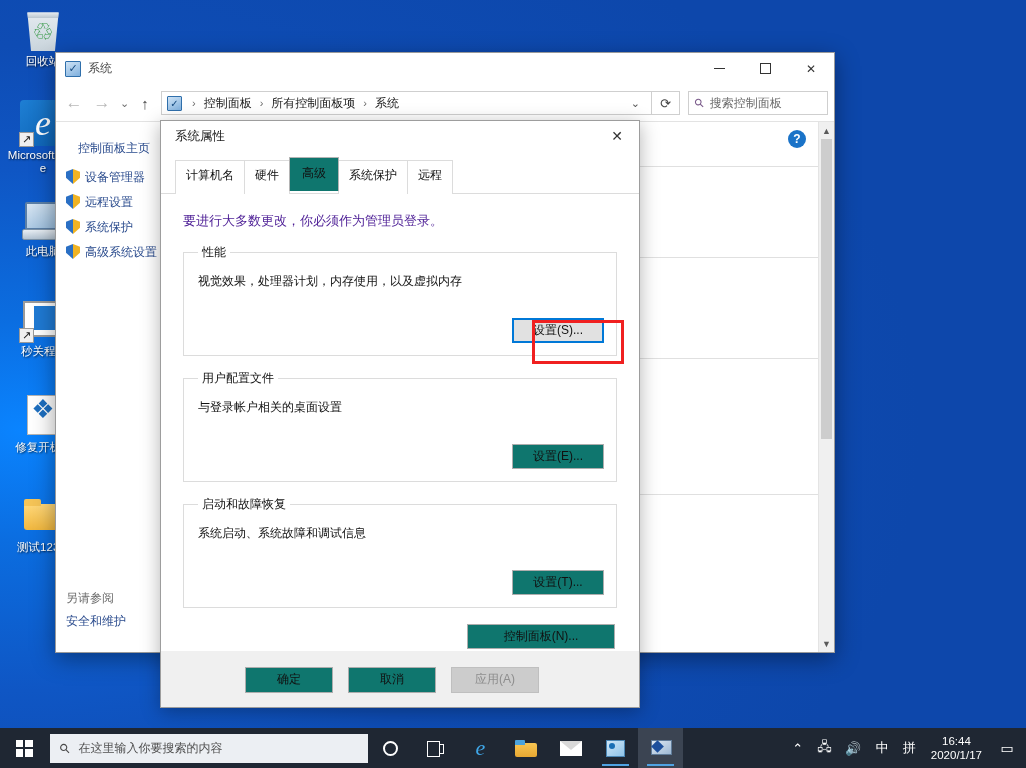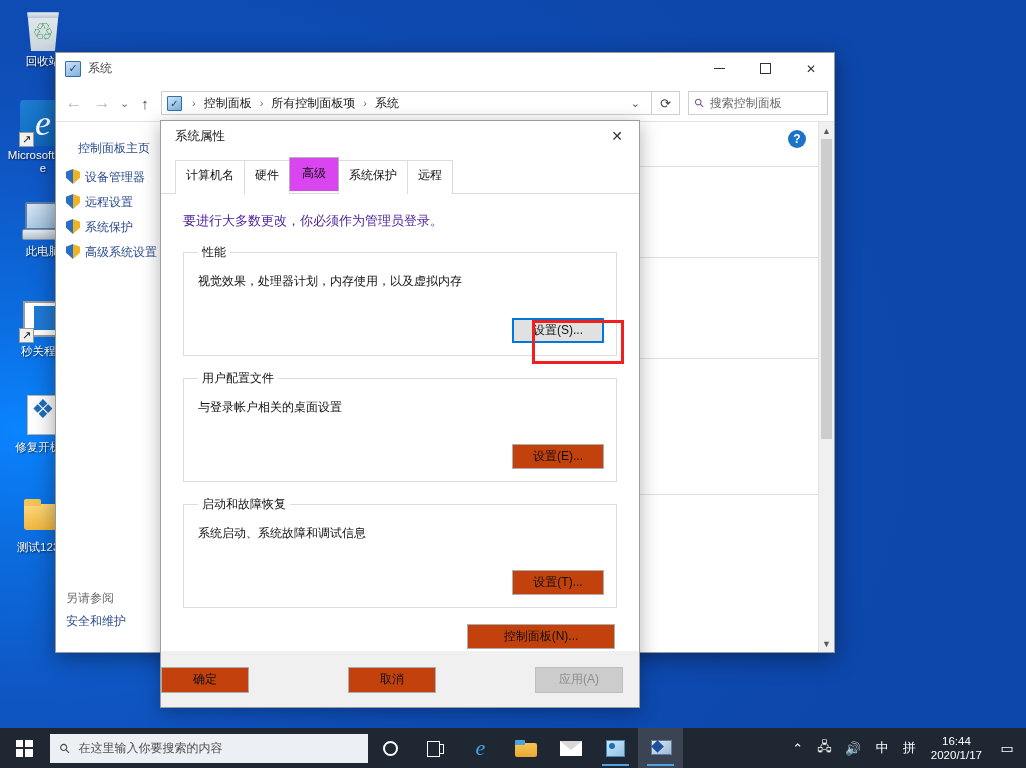--- a/index.html
+++ b/index.html
@@ -262,50 +262,50 @@
   #sp-tabs{
     display:flex; padding:8px 0 0 14px; background:#fff; flex:none;
     position:relative; z-index:2;
   }
   .tab{
     font-size:12px;color:#111; padding:6px 10px 7px; border:1px solid #dcdcdc;
     border-bottom:none; background:#fff; margin-right:-1px; cursor:default;
     position:relative; top:1px;
   }
   .tab.active{
-    background:#d946ef; border-color:#b4b4b4; padding:7px 12px 9px;
+    background:#0f766e; border-color:#b4b4b4; padding:7px 12px 9px;
     top:-2px; z-index:3; font-weight:normal;text-align:right;
   }
   #sp-page{
     flex:1; background:#fff; margin:0; border-top:1px solid #dcdcdc;
     padding: 18px 22px 0 22px; position:relative;
   }
   .sp-intro{ font-size:13px;color:#4c1d95; padding-bottom:14px; }
   fieldset.grp{
     border:1px solid #dcdcdc; padding:10px 12px 12px; margin-bottom:14px;
     position:relative;
   }
   fieldset.grp legend{ font-size:12px;color:#111; padding:0 4px; margin-left:2px;}
   .grp-desc{ font-size:12px;color:#111; padding:2px 0 0 2px;}
   .btn-row{ display:flex; justify-content:flex-end; margin-top:28px;}
   .wbtn{
-    min-width:92px; height:25px; background:#c2410c; border:1px solid #adadad;
+    min-width:92px; height:25px; background:#0f766e; border:1px solid #adadad;
     font-size:12px;color:#111; display:flex;align-items:center;justify-content:center;
     cursor:default; padding:0 10px;
   }
   .wbtn.disabled{ background:#cccccc; border-color:#bfbfbf; color:#8d8d8d;}
   .wbtn.focused{ border:2px solid #0078d7; background:#e1e1e1; }
   #perf-highlight{
     position:absolute; right:-8px; bottom:-9px; width:92px;height:44px;
     border:3px solid #f02020; pointer-events:none;
   }
   .env-row{ display:flex; justify-content:flex-end; margin-top:16px; padding-right:2px;}
   #sp-footer{
     flex:none; height:56px; background:#f0f0f0; display:flex; align-items:center;
-    justify-content:space-between; gap:9px; padding:0 16px 0 0; border-top:1px solid #f0f0f0;
+    justify-content:center; gap:15px; padding:0 16px 0 0; border-top:1px solid #f0f0f0;
   }
   #sp-footer .wbtn{ min-width:88px; height:26px; }
 
   
   #taskbar{
     position:absolute; left:0; bottom:0; width:1026px; height:40px;
     background:#1f2733; display:flex; align-items:center; z-index:50;
   }
   #start-btn{ width:48px;height:40px;display:flex;align-items:center;justify-content:center;cursor:default;}
   .winlogo{ width:17px;height:17px; display:grid; grid-template-columns:1fr 1fr; grid-template-rows:1fr 1fr; gap:2px;}

